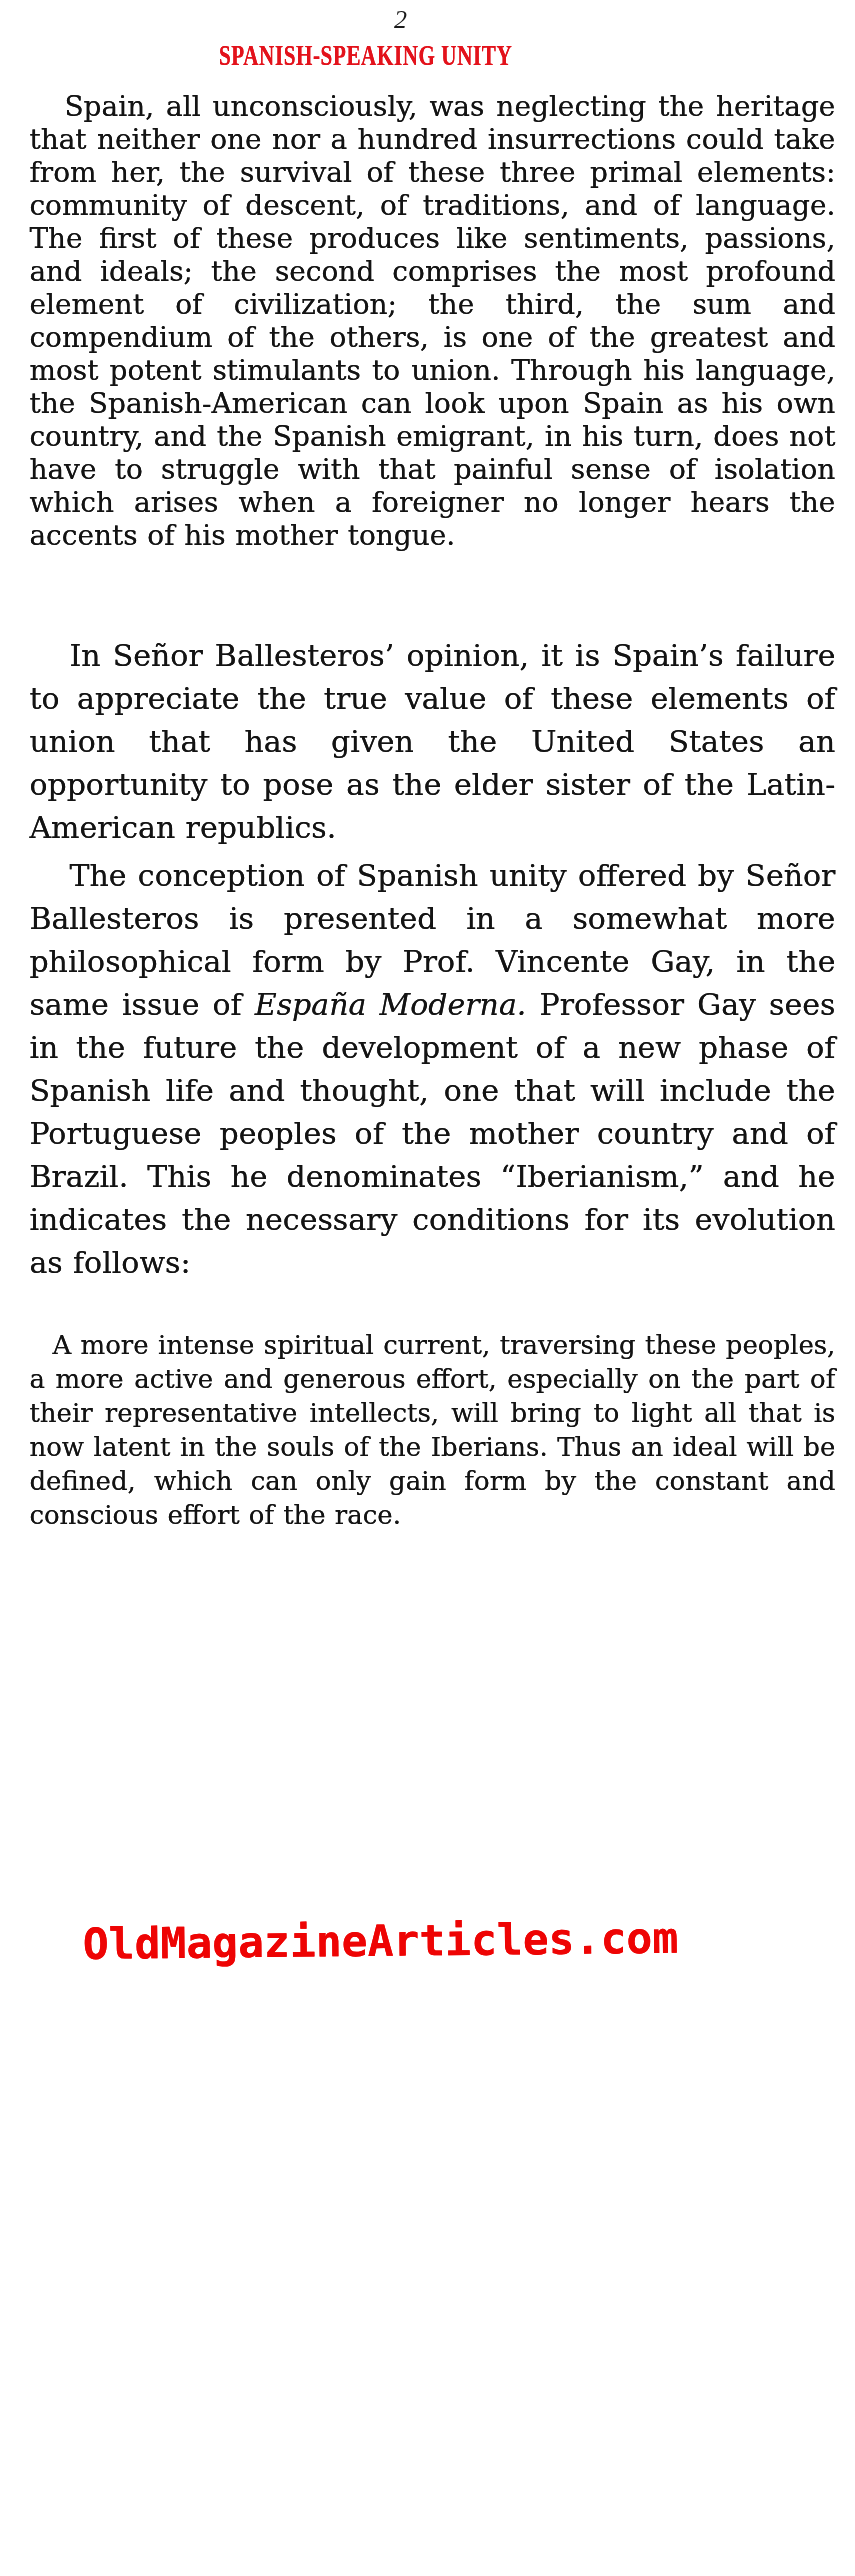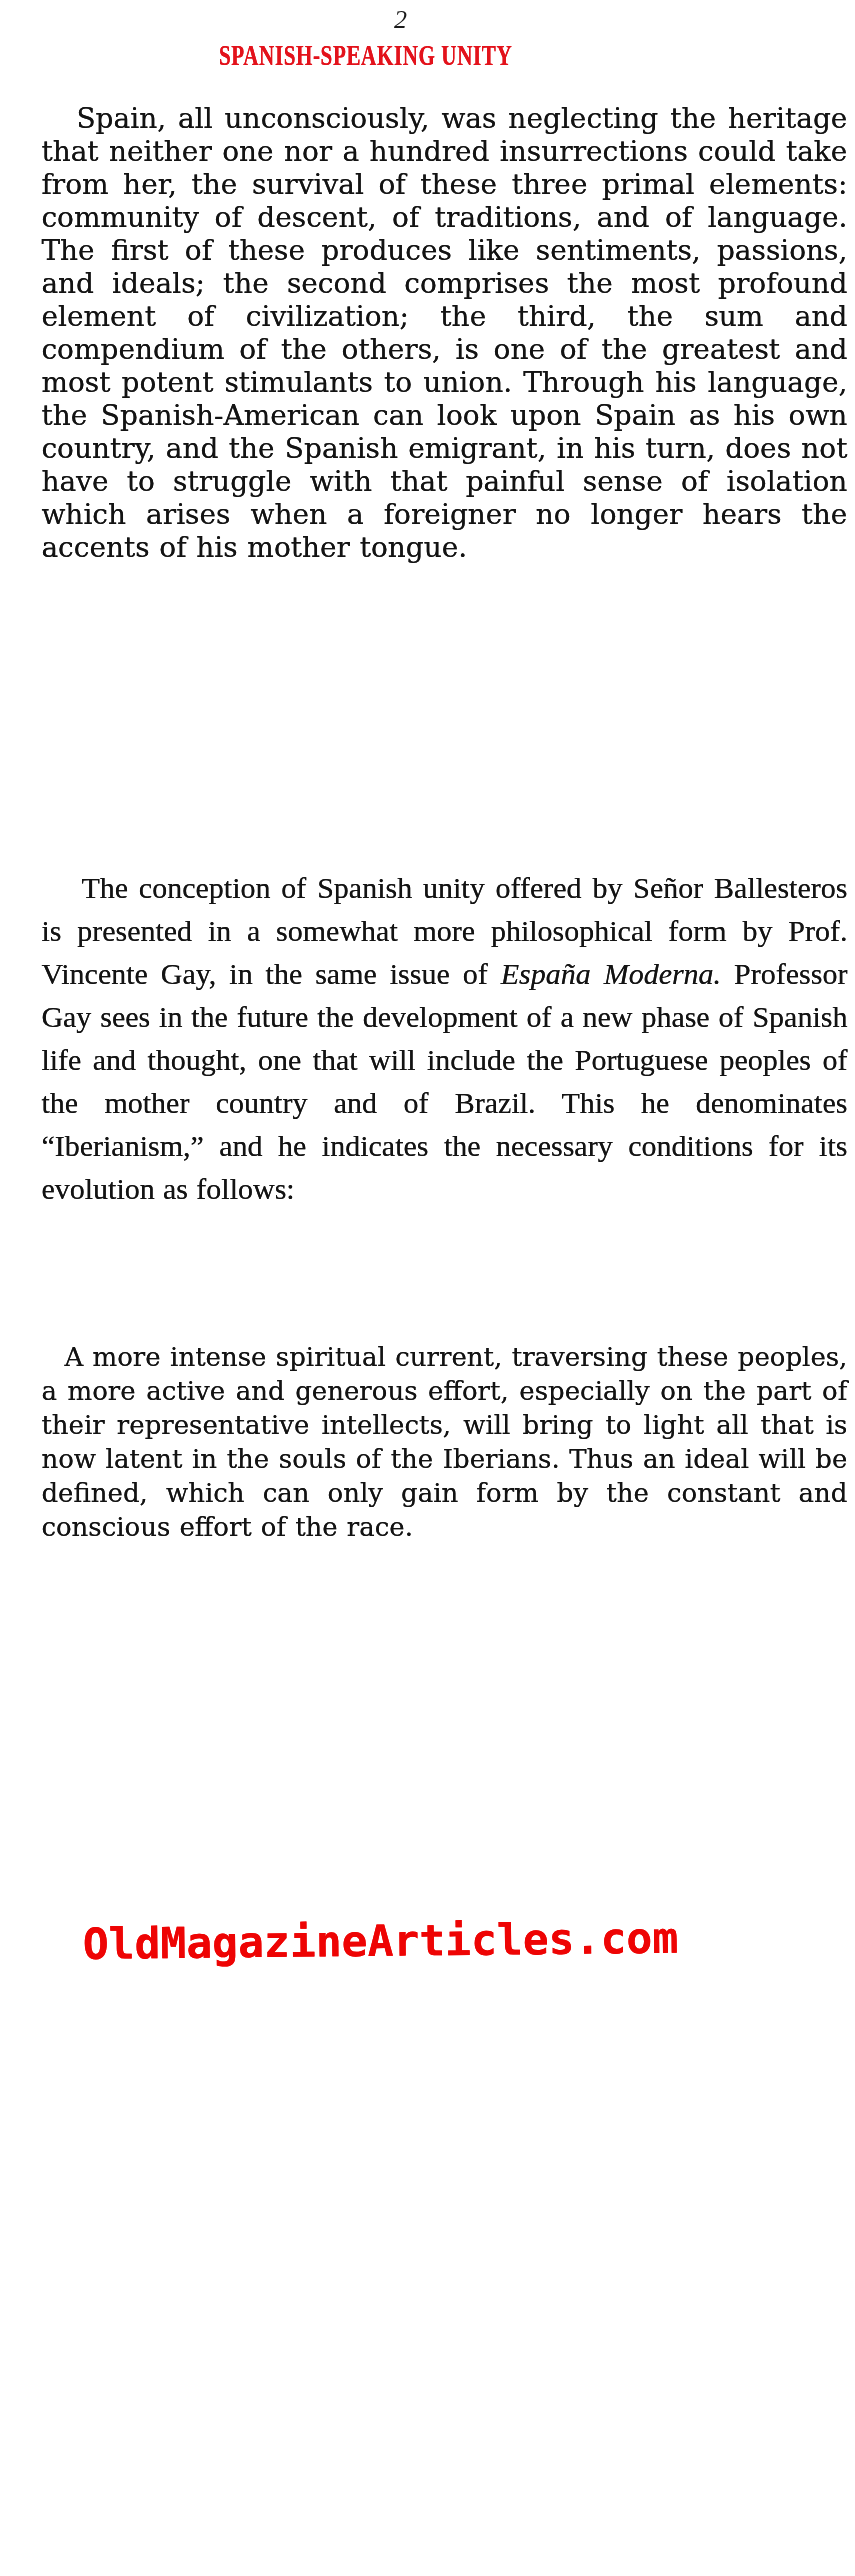--- a/index.html
+++ b/index.html
@@ -39,21 +39,21 @@
     letter-spacing: 0.8px;
     color: var(--header-red, #e3121b);
     transform: scaleX(0.74);
     transform-origin: left top;
     text-shadow: 0 0 0.4px currentColor;
   }
   .body {
     position: absolute;
     left: 25.4px;
     width: 806px;
-    margin: 16px;
+    margin: 4px;
     text-align: justify;
     text-shadow: 0 0 0.5px rgba(10,10,10,0.85);
     word-spacing: 0.8px;
   }
   .p1 {
     top: 86px;
     font-size: 28px;
     line-height: 33px;
     text-indent: 35px;
   }
@@ -61,21 +61,20 @@
     top: 630px;
     font-size: 30px;
     line-height: 43px;
     text-indent: 40px;
   }
   .p3 {
     top: 850px;
     font-size: 30px;
     line-height: 43px;
     text-indent: 40px;
-    font-family: Liberation Serif, serif;
   }
   .quote {
     top: 1324px;
     font-size: 26px;
     line-height: 34px;
     text-indent: 23px;
   }
   .watermark {
     position: absolute;
     top: 1919px;
@@ -94,20 +93,21 @@
 <body>
 
 <div class="page">
 
   <div class="pagenum">2</div>
 
   <h1 class="header">SPANISH-SPEAKING UNITY</h1>
 
   <p class="body p1">Spain, all unconsciously, was neglecting the heritage that neither one nor a hundred insurrections could take from her, the survival of these three primal elements: community of descent, of traditions, and of language. The first of these produces like sentiments, passions, and ideals; the second comprises the most profound element of civilization; the third, the sum and compendium of the others, is one of the greatest and most potent stimulants to union. Through his language, the Spanish-American can look upon Spain as his own country, and the Spanish emigrant, in his turn, does not have to struggle with that painful sense of isolation which arises when a foreigner no longer hears the accents of his mother tongue.</p>
 
+  <p class="body p2">In Señor Ballesteros’ opinion, it is Spain’s failure to appreciate the true value of these elements of union that has given the United States an opportunity to pose as the elder sister of the Latin-American republics.</p>
 
   <p class="body p3"><span>The conception of Spanish unity offered by Señor Ballesteros is presented in a somewhat more philosophical form by Prof. Vincente Gay, in the same issue of </span><em>España Moderna.</em><span> Professor Gay sees in the future the development of a new phase of Spanish life and thought, one that will include the Portuguese peoples of the mother country and of Brazil. This he denominates “Iberianism,” and he indicates the necessary conditions for its evolution as follows:</span></p>
 
   <p class="body quote">A more intense spiritual current, traversing these peoples, a more active and generous effort, especially on the part of their representative intellects, will bring to light all that is now latent in the souls of the Iberians. Thus an ideal will be defined, which can only gain form by the constant and conscious effort of the race.</p>
 
   <div class="watermark">OldMagazineArticles.com</div>
 
 </div>
 
 

